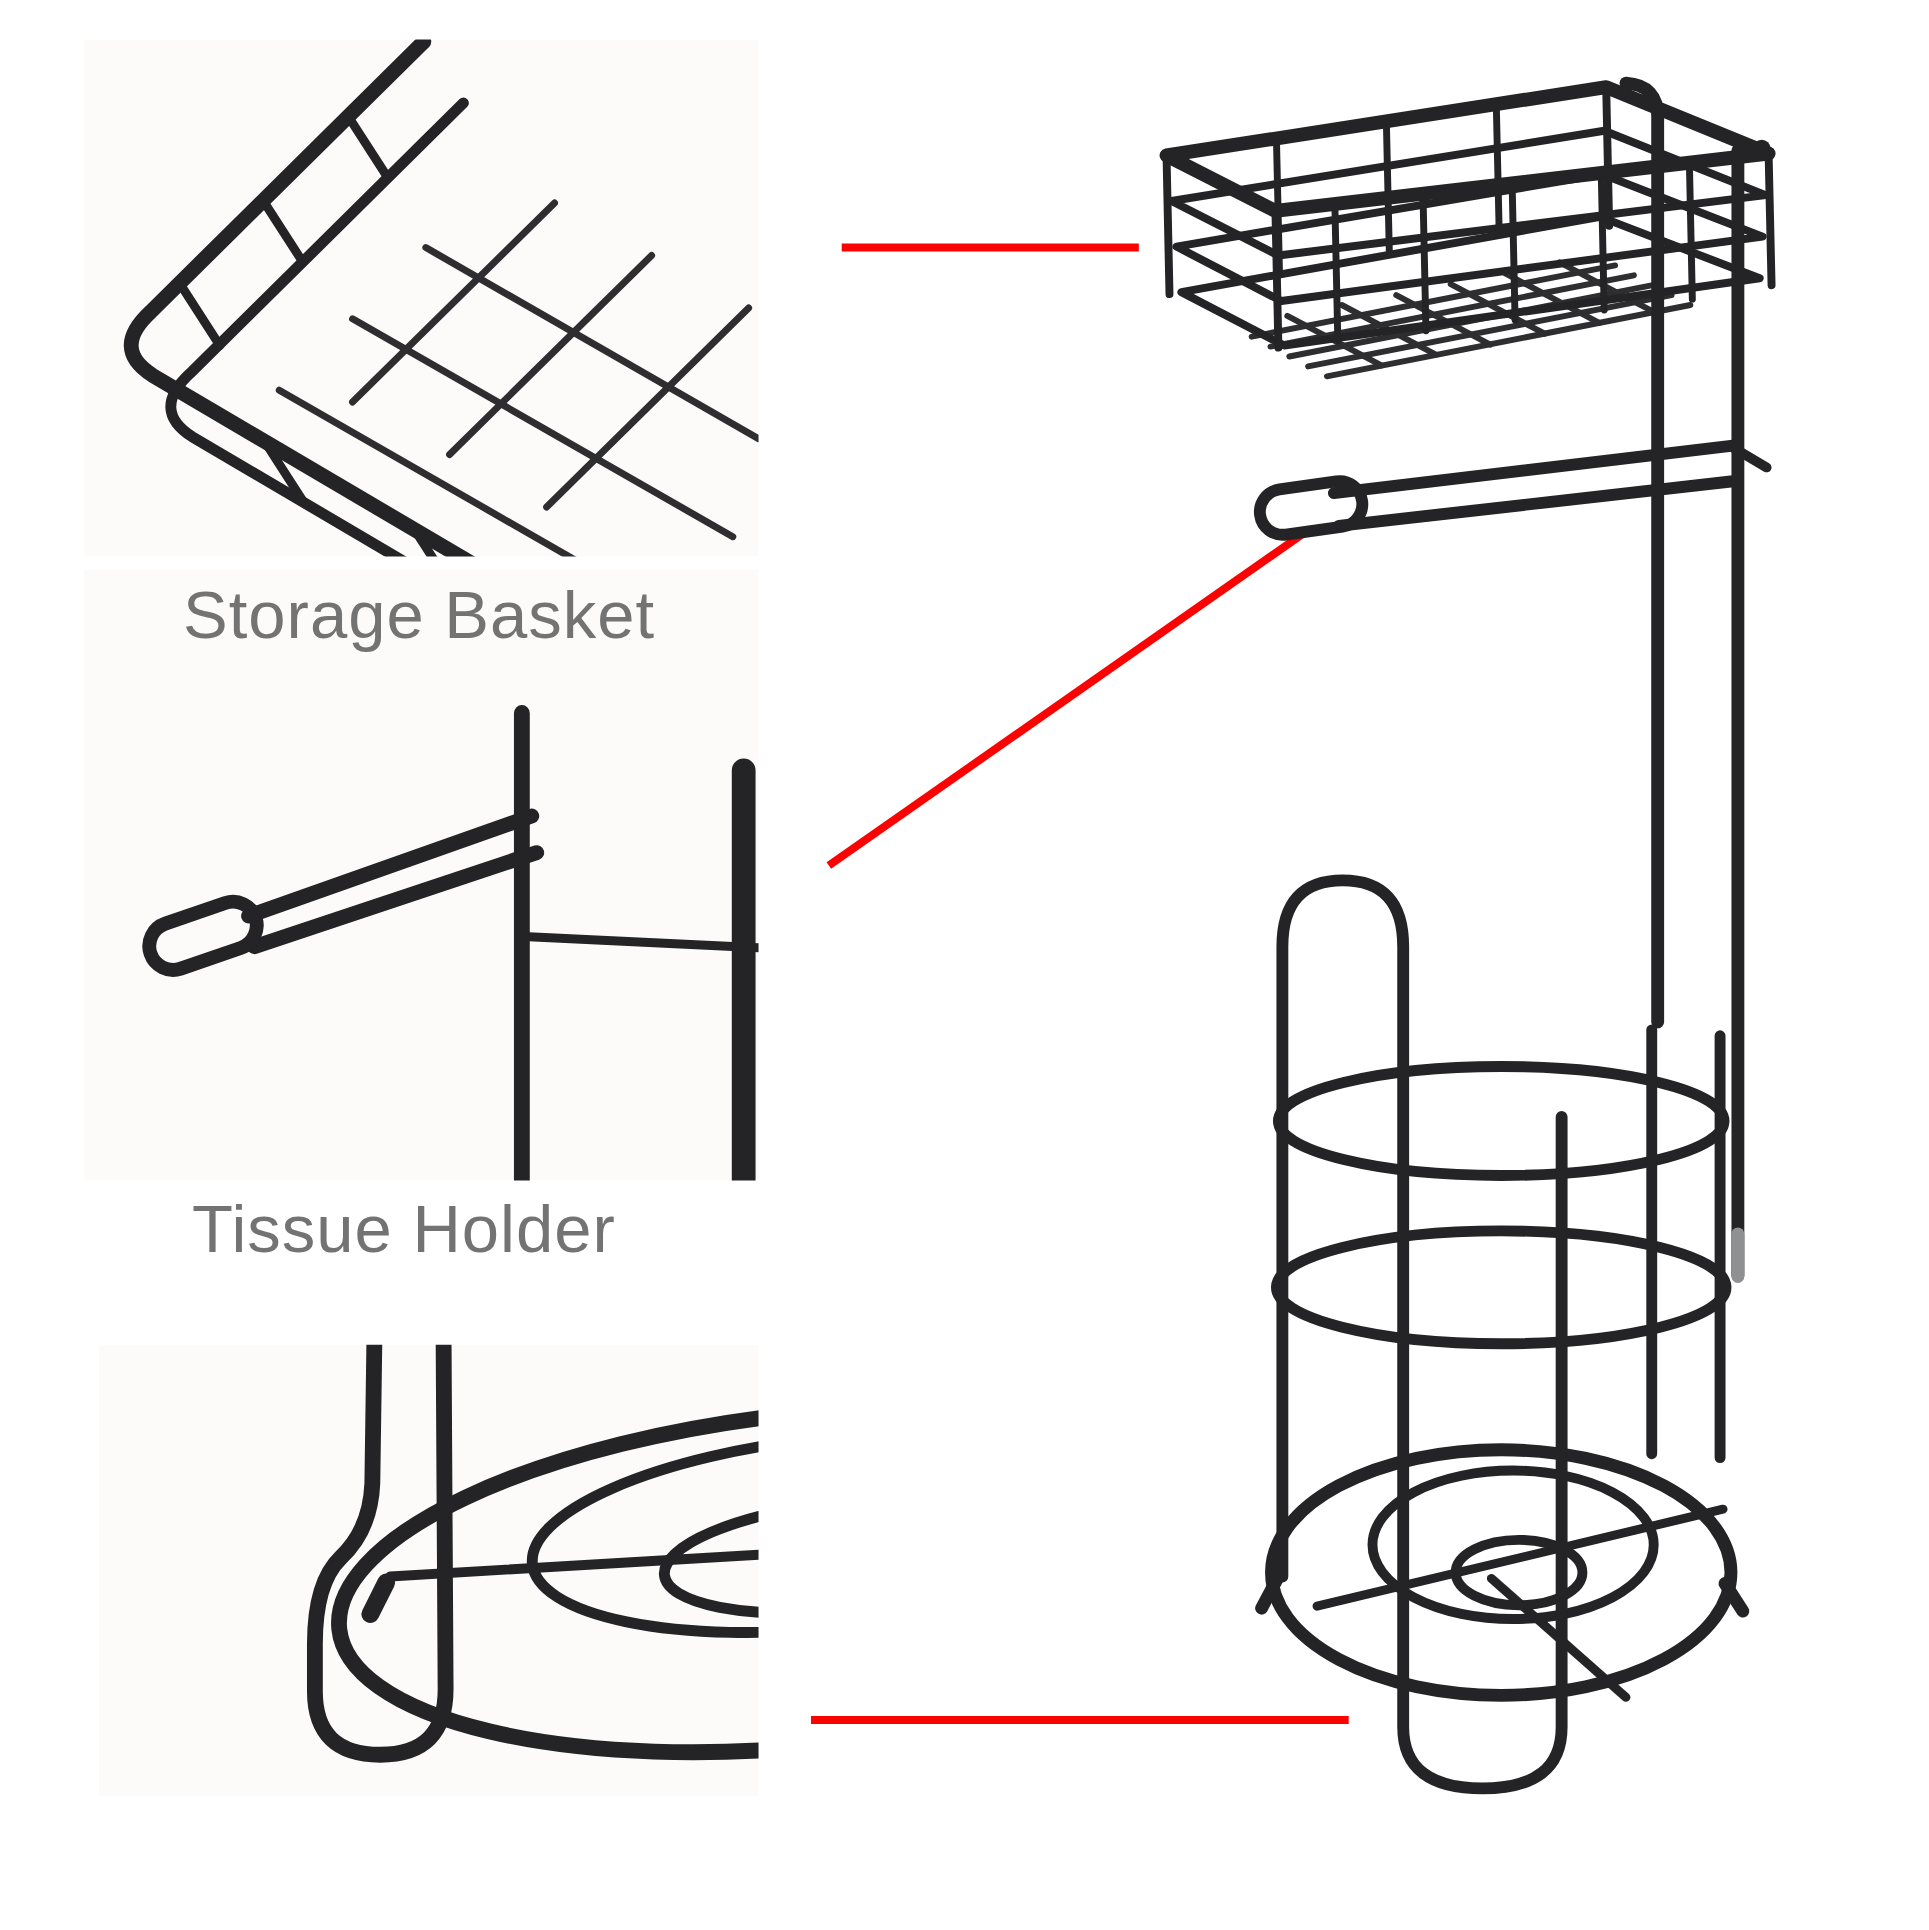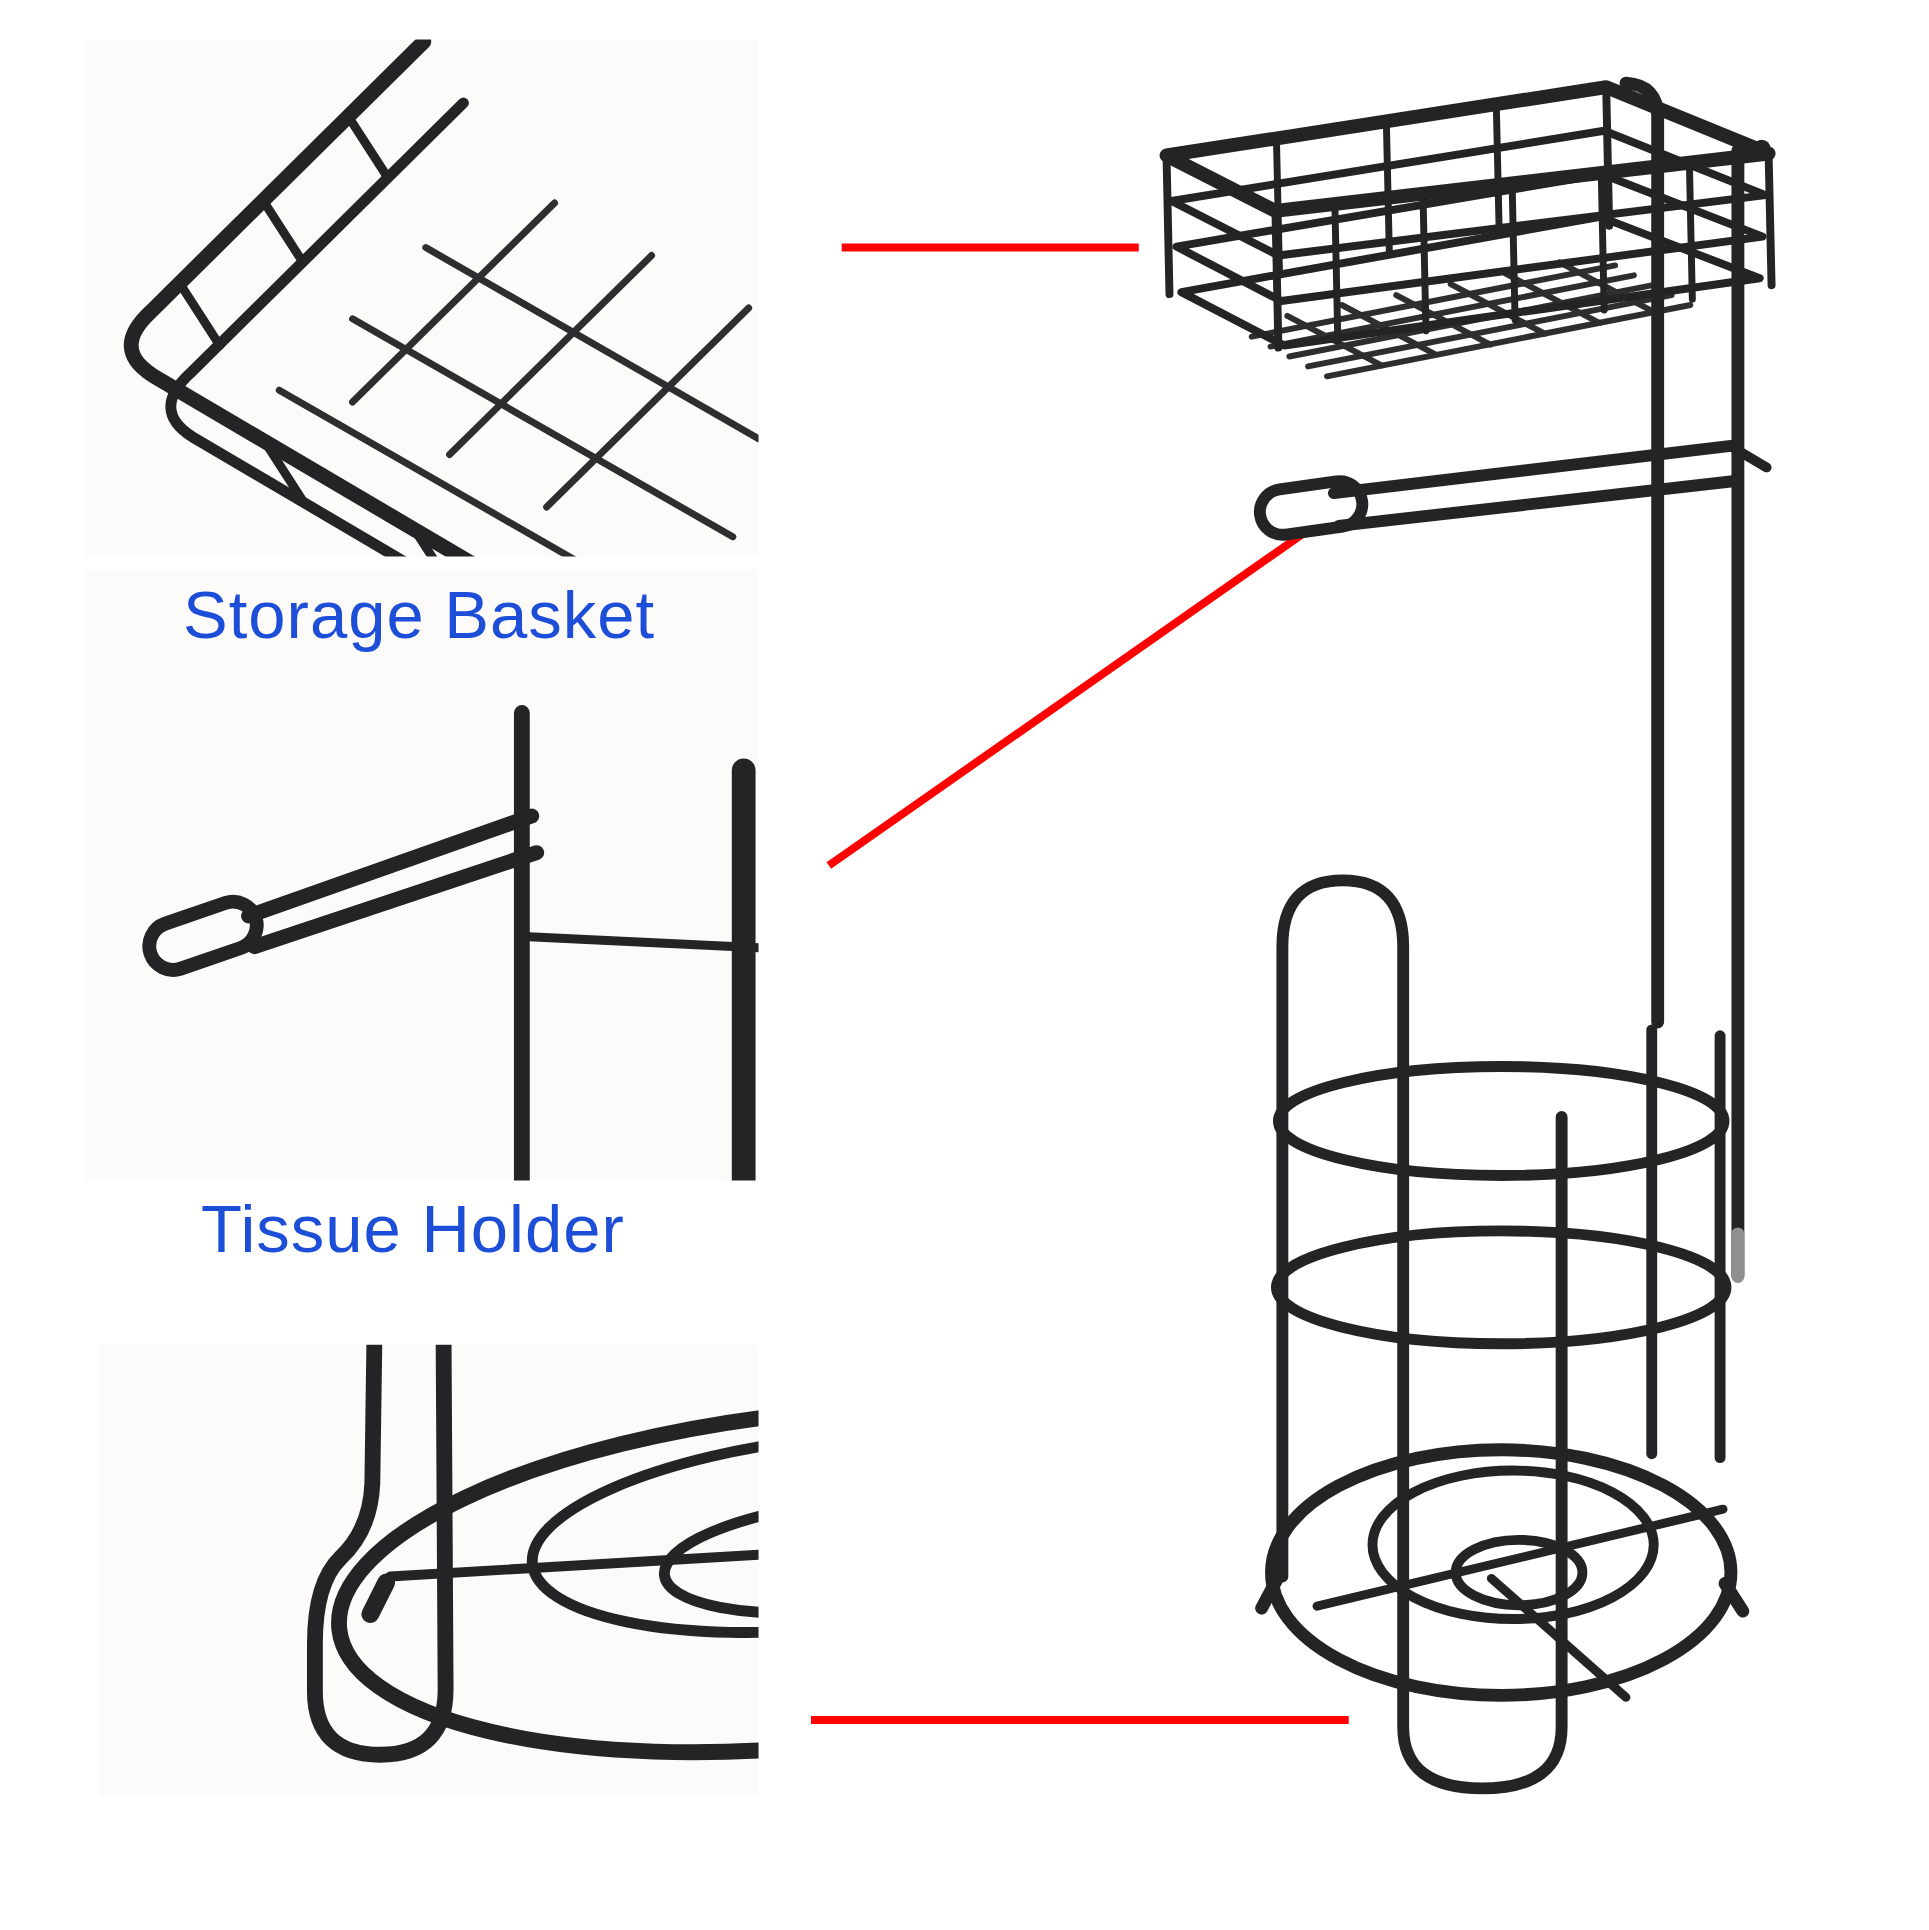--- a/index.html
+++ b/index.html
@@ -10,21 +10,21 @@
     overflow:hidden;
     font-family:"Liberation Sans", sans-serif;
   }
   .art{position:absolute;left:0;top:0;width:100%;height:100%;}
   .label{
     position:absolute;
     font-family:"Liberation Sans", sans-serif;
     font-size:67px;
     line-height:1.05;
     letter-spacing:1px;
-    color:#1d4ed8;
+    color:#737373;
     white-space:nowrap;
     font-weight:400;
   }
 </style>
 </head>
 <body>
 
 <div class="canvas">
 
   <svg class="art" viewBox="0 0 1949 1950" aria-hidden="true">
@@ -161,16 +161,16 @@
         <ellipse cx="1534" cy="1588" rx="64" ry="33" stroke-width="10"></ellipse>
         <ellipse cx="1516" cy="1588" rx="232" ry="124" stroke-width="13"></ellipse>
         <path d="M 1295,1592 L 1295,956 Q 1295,889 1356,889 Q 1417,889 1417,956 L 1417,1744 Q 1417,1806 1497,1806 Q 1577,1806 1577,1744 L 1577,1128" stroke-width="12"></path>
         <path d="M 1290,1594 L 1274,1624" stroke-width="13"></path>
         <path d="M 1742,1599 L 1760,1627" stroke-width="13"></path>
       </g>
     </g>
   </svg>
 
   <div class="label" style="left:183px; top:580px;">Storage Basket</div>
-  <div class="label" style="left:201px; top:1194px;">Tissue Holder</div>
+  <div class="label" style="left:192px; top:1194px;">Tissue Holder</div>
 
 </div>
 
 
 </body></html>

